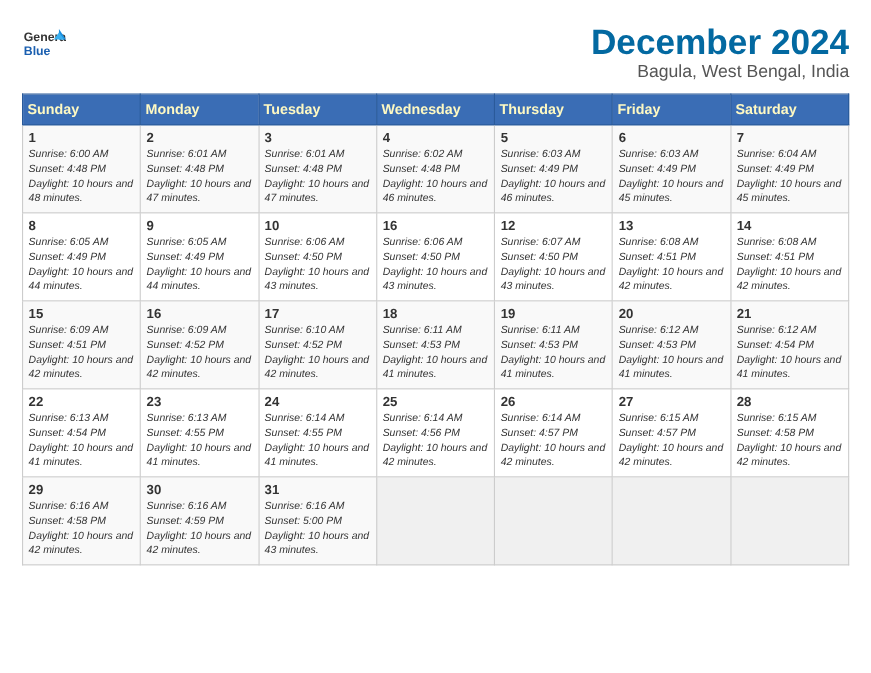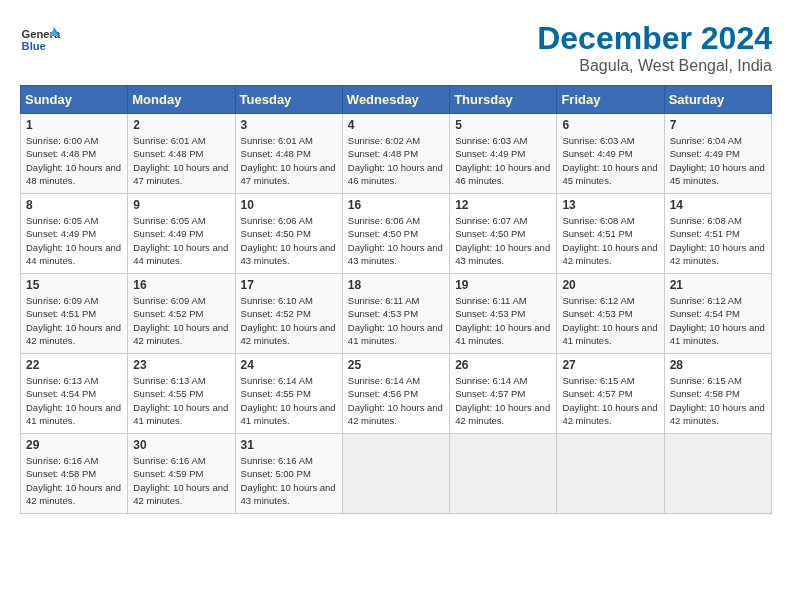--- a/index.html
+++ b/index.html
@@ -70,20 +70,21 @@
     .day-num {
       font-weight: bold;
       font-size: 12px;
       display: block;
       margin-bottom: 2px;
     }
     .day-info {
       font-size: 9.5px;
       line-height: 1.4;
       color: #333;
+      font-style: italic;
     }
     .empty-cell {
       background: #f0f0f0 !important;
     }
   </style>
 </head>
 <body>
 
 <div class="header">
   <div class="logo">

